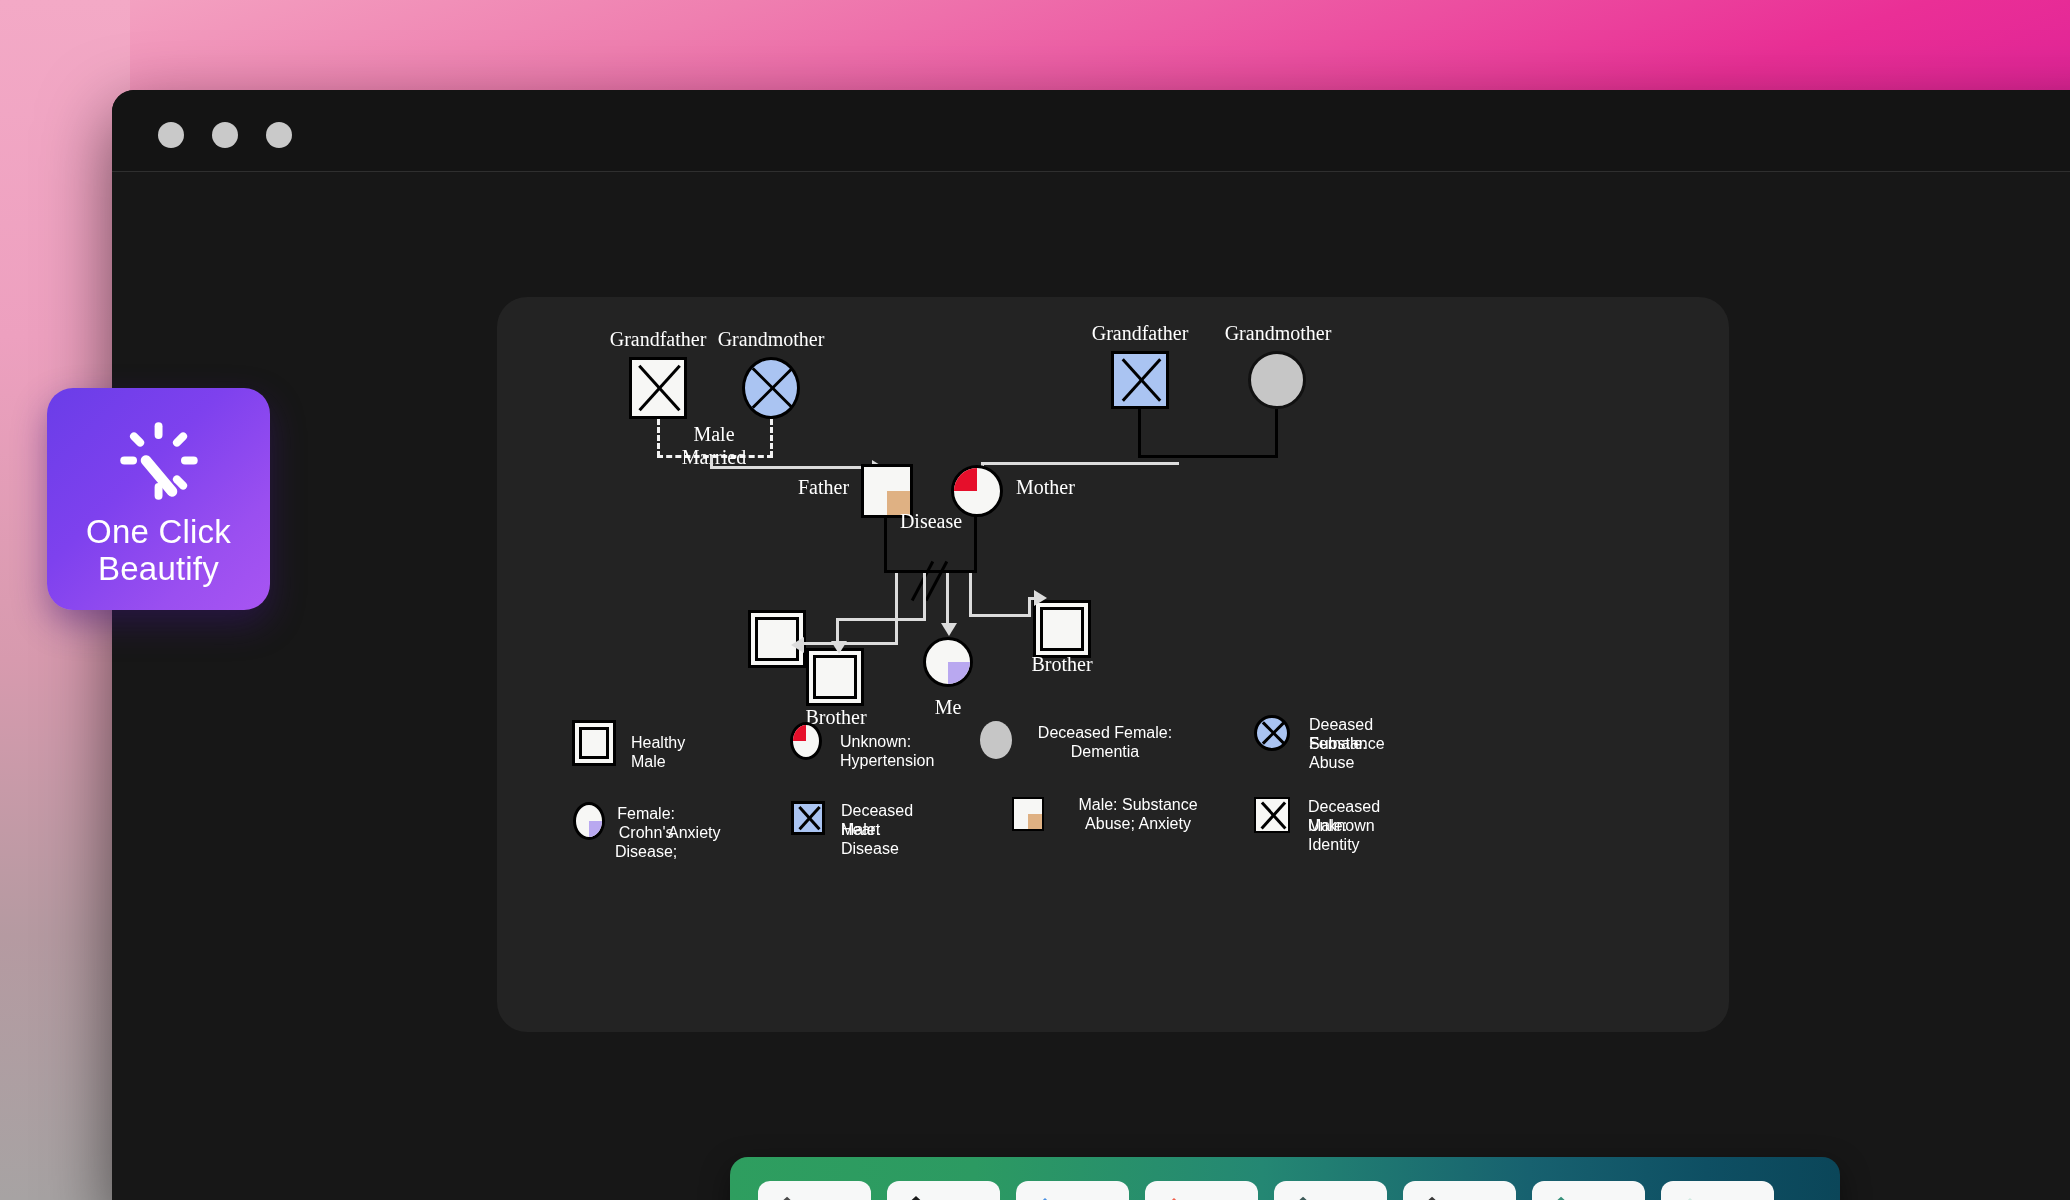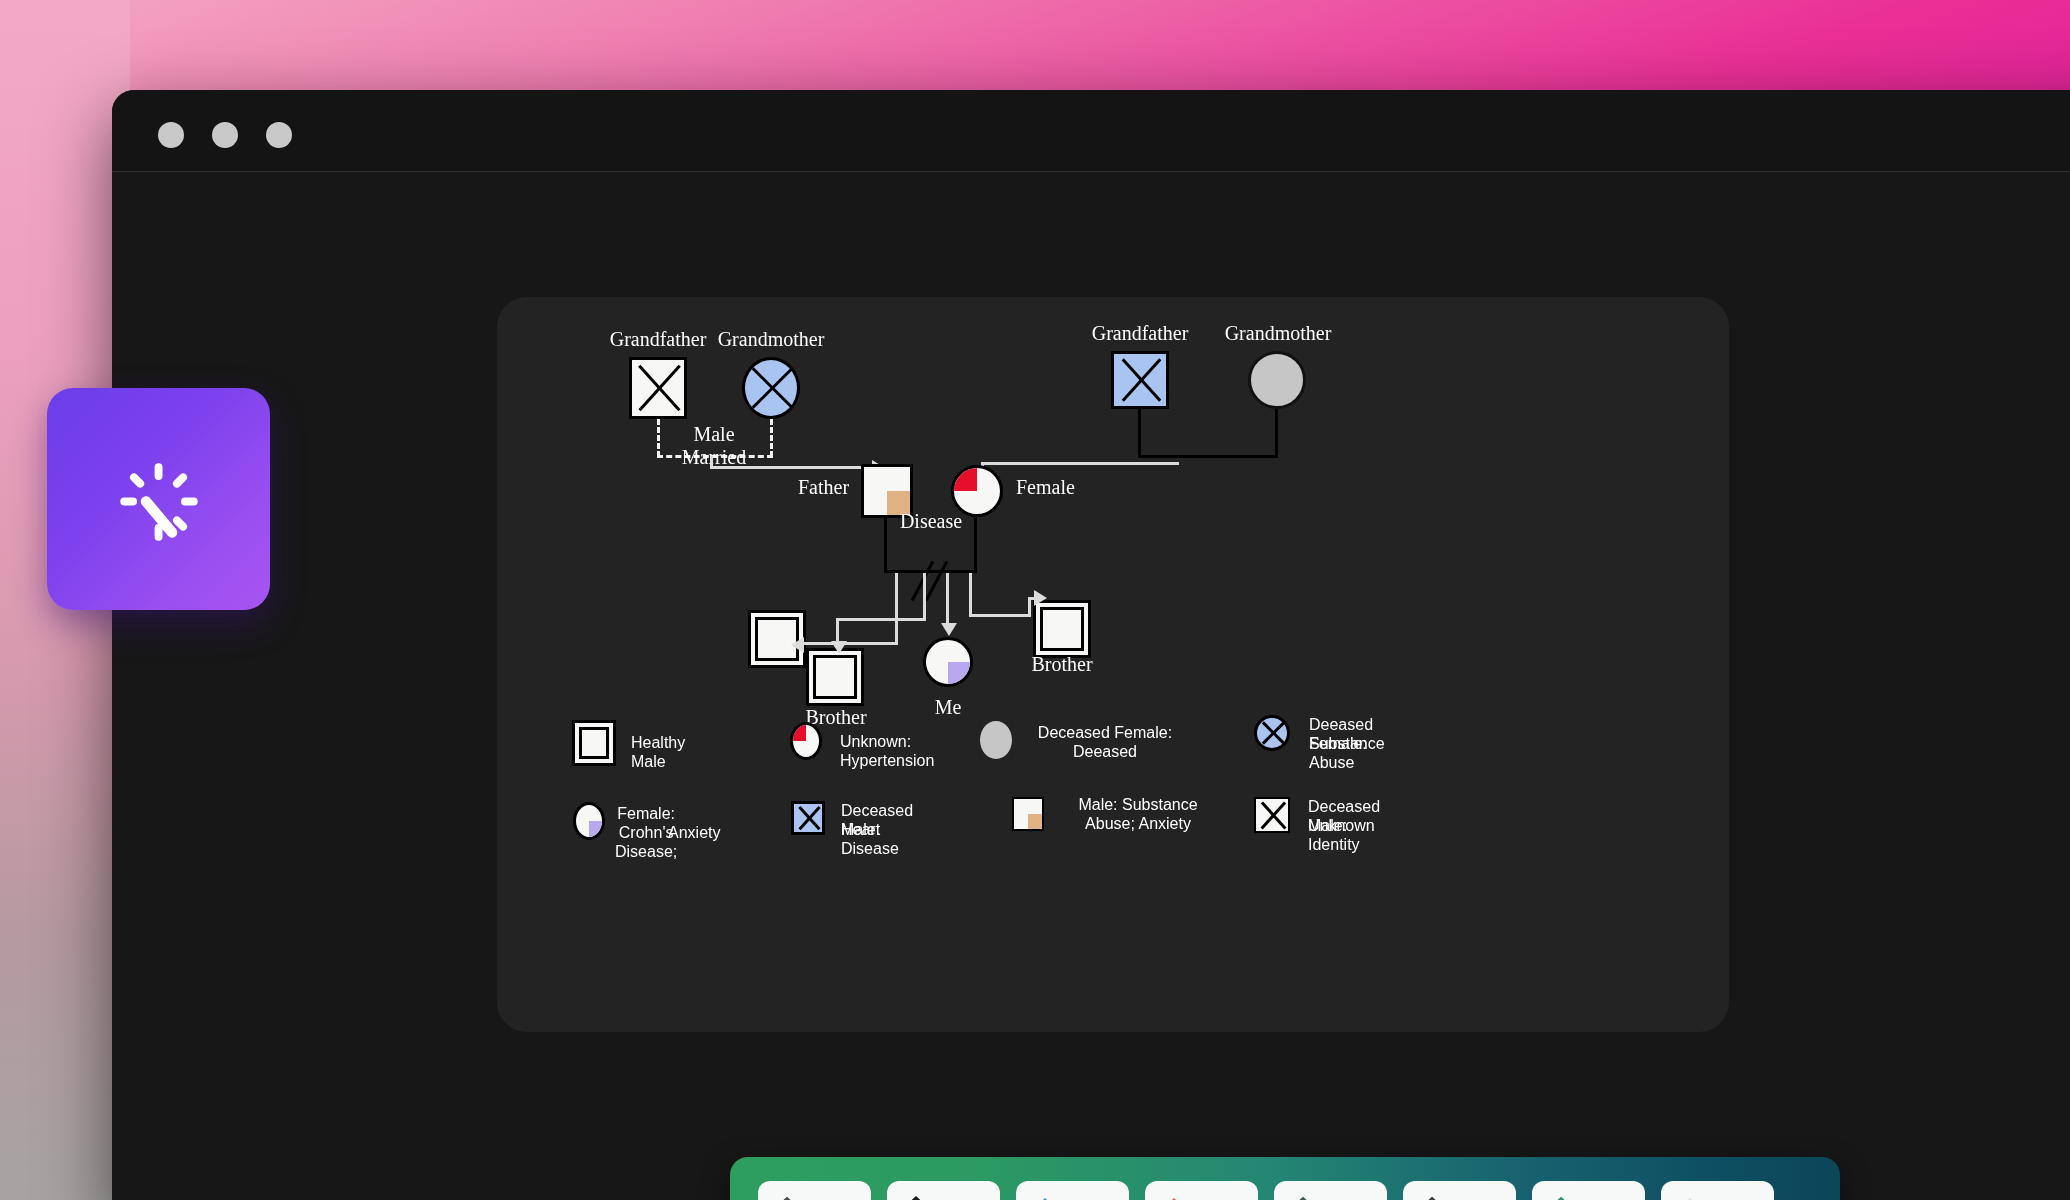--- a/index.html
+++ b/index.html
@@ -234,21 +234,21 @@
 
         <div class="glabel" style="left:295px; top:178px;">Father</div>
 
         <div class="node sq" style="left:358px; top:167px; width:52px; height:54px; overflow:hidden;">
           <div class="quad q-tan" style="right:0; bottom:0; width:50%; height:50%;"></div>
         </div>
 
         <div class="node ci" style="left:448px; top:168px; width:52px; height:52px; overflow:hidden;">
           <div class="quad q-red" style="left:0; top:0; width:50%; height:50%;"></div>
         </div>
-        <div class="glabel" style="left:513px; top:178px;">Female</div>
+        <div class="glabel" style="left:513px; top:178px;">Mother</div>
 
         <div class="ln-dark" style="left:381px; top:220px; width:3px; height:56px;"></div>
         <div class="ln-dark" style="left:471px; top:219px; width:3px; height:57px;"></div>
         <div class="ln-dark" style="left:381px; top:273px; width:93px; height:3px;"></div>
         <div class="glabel ctr" style="left:428px; top:212px;">Disease</div>
         <div class="slash" style="left:418px; top:262px;"></div>
         <div class="slash" style="left:432px; top:262px;"></div>
 
         <div class="node sq dbl" style="left:252px; top:320px; width:44px; height:44px;"></div>
 
@@ -292,21 +292,21 @@
         <div class="leg-item" style="left:293px; top:425px;">
           <div class="node ci" style="position:relative; left:0; top:0; width:32px; height:38px; overflow:hidden;">
             <div class="quad q-red" style="left:0; top:0; width:50%; height:50%;"></div>
           </div>
           <div class="leg-text" style="left:50px; top:10px;">Unknown: Hypertension</div>
         </div>
 
         <div class="leg-item" style="left:483px; top:424px;">
           <div class="node ci fill-grey" style="position:relative; left:0; top:0; width:32px; height:38px; border:none;"></div>
           <div class="leg-text two" style="left:50px; top:2px; width:150px;">Deceased Female:</div>
-          <div class="leg-text two" style="left:50px; top:21px; width:150px;">Deeased</div>
+          <div class="leg-text two" style="left:50px; top:21px; width:150px;">Dementia</div>
         </div>
 
         <div class="leg-item" style="left:757px; top:418px;">
           <div class="node ci fill-blue" style="position:relative; left:0; top:0; width:36px; height:36px;">
             <div class="xmark circ">
                 <i></i>
                 <i></i>
               </div>
           </div>
           <div class="leg-text" style="left:55px; top:0px;">Deeased Female:</div>
@@ -462,13 +462,17 @@
       <rect x="45" y="6" width="9" height="19" rx="4.5"></rect>
       <rect x="45" y="75" width="9" height="19" rx="4.5"></rect>
       <rect x="6" y="45" width="19" height="9" rx="4.5"></rect>
       <rect x="75" y="45" width="19" height="9" rx="4.5"></rect>
       <rect x="45" y="6" width="9" height="19" rx="4.5" transform="rotate(45 49.5 50)"></rect>
       <rect x="45" y="6" width="9" height="19" rx="4.5" transform="rotate(-45 49.5 50)"></rect>
       <rect x="45" y="75" width="9" height="19" rx="4.5" transform="rotate(-45 49.5 50)"></rect>
     </g>
     <rect x="44" y="38" width="12" height="58" rx="6" fill="#ffffff" transform="rotate(-40 50 67)"></rect>
   </svg>
+  <div id="beautify-label">
+    <div>One Click</div>
+    <div>Beautify</div>
+  </div>
 </div>
 
 </body></html>

